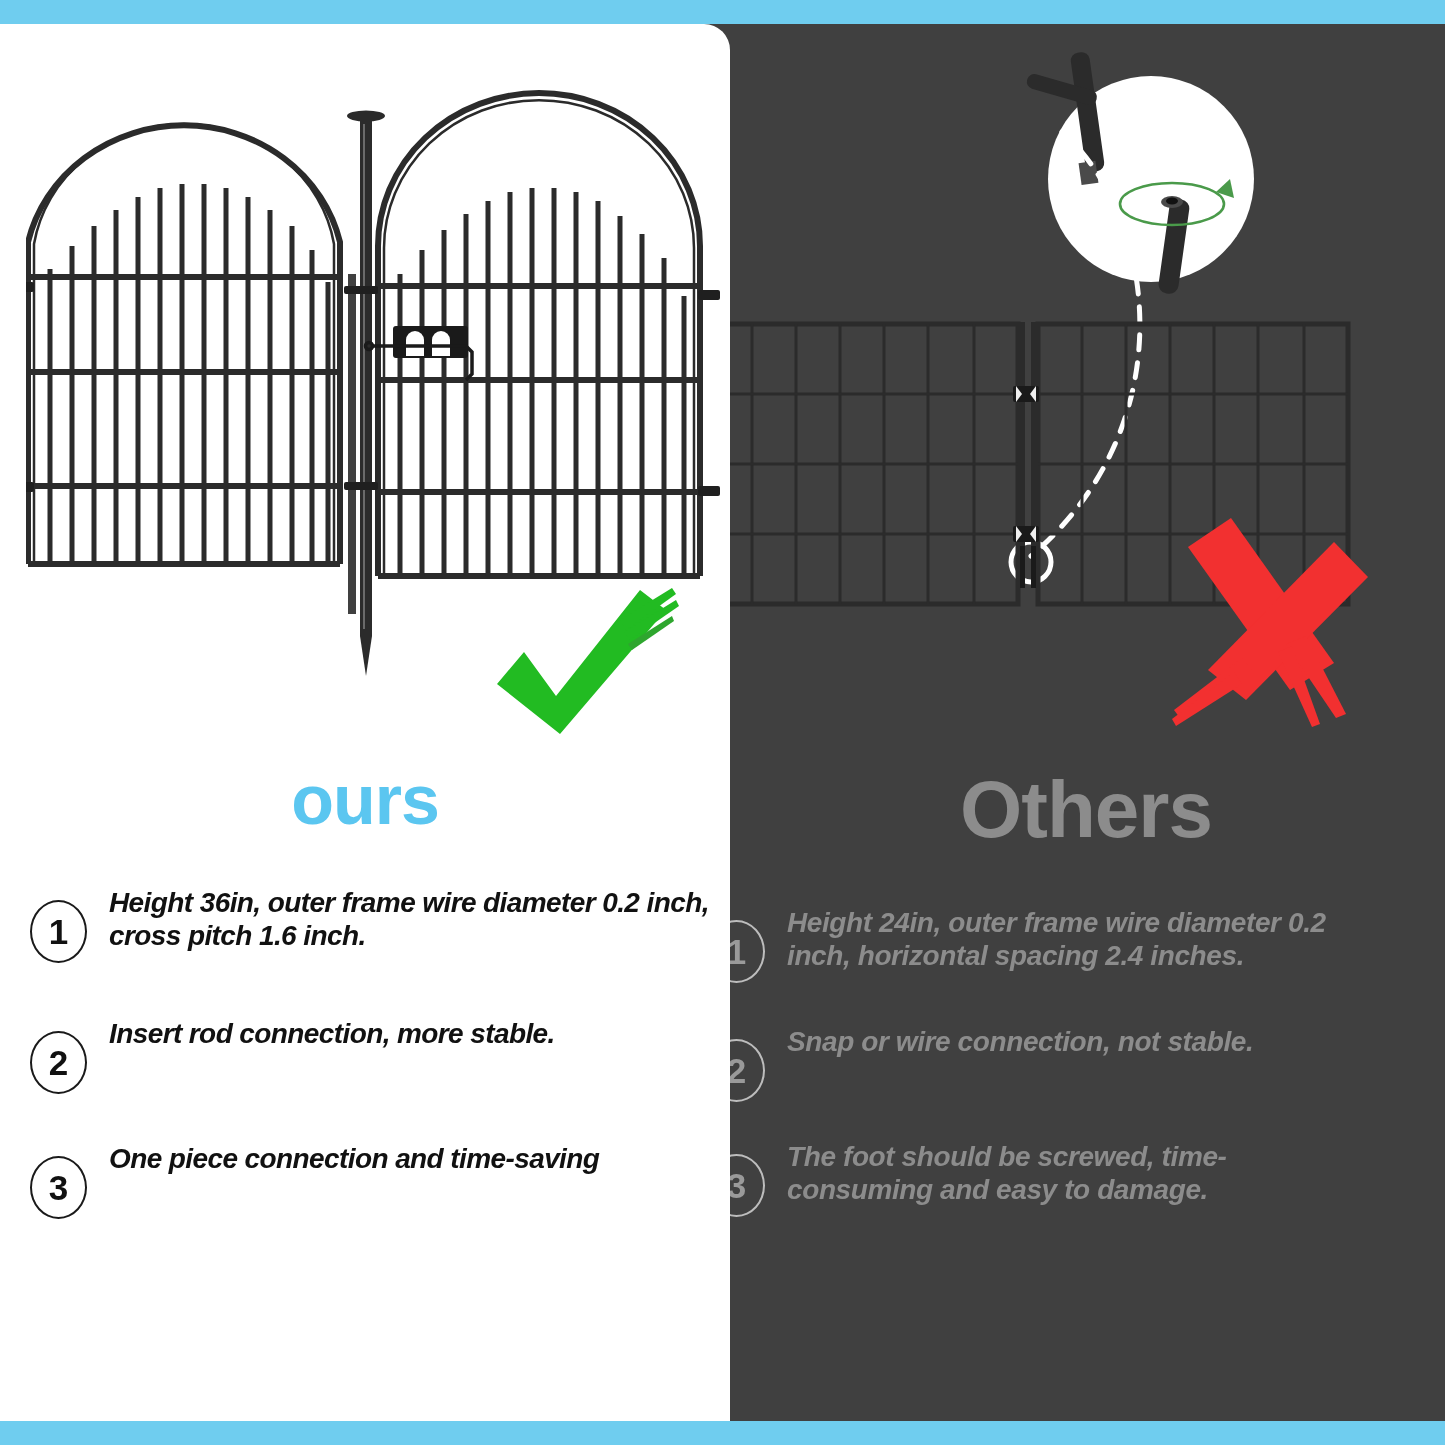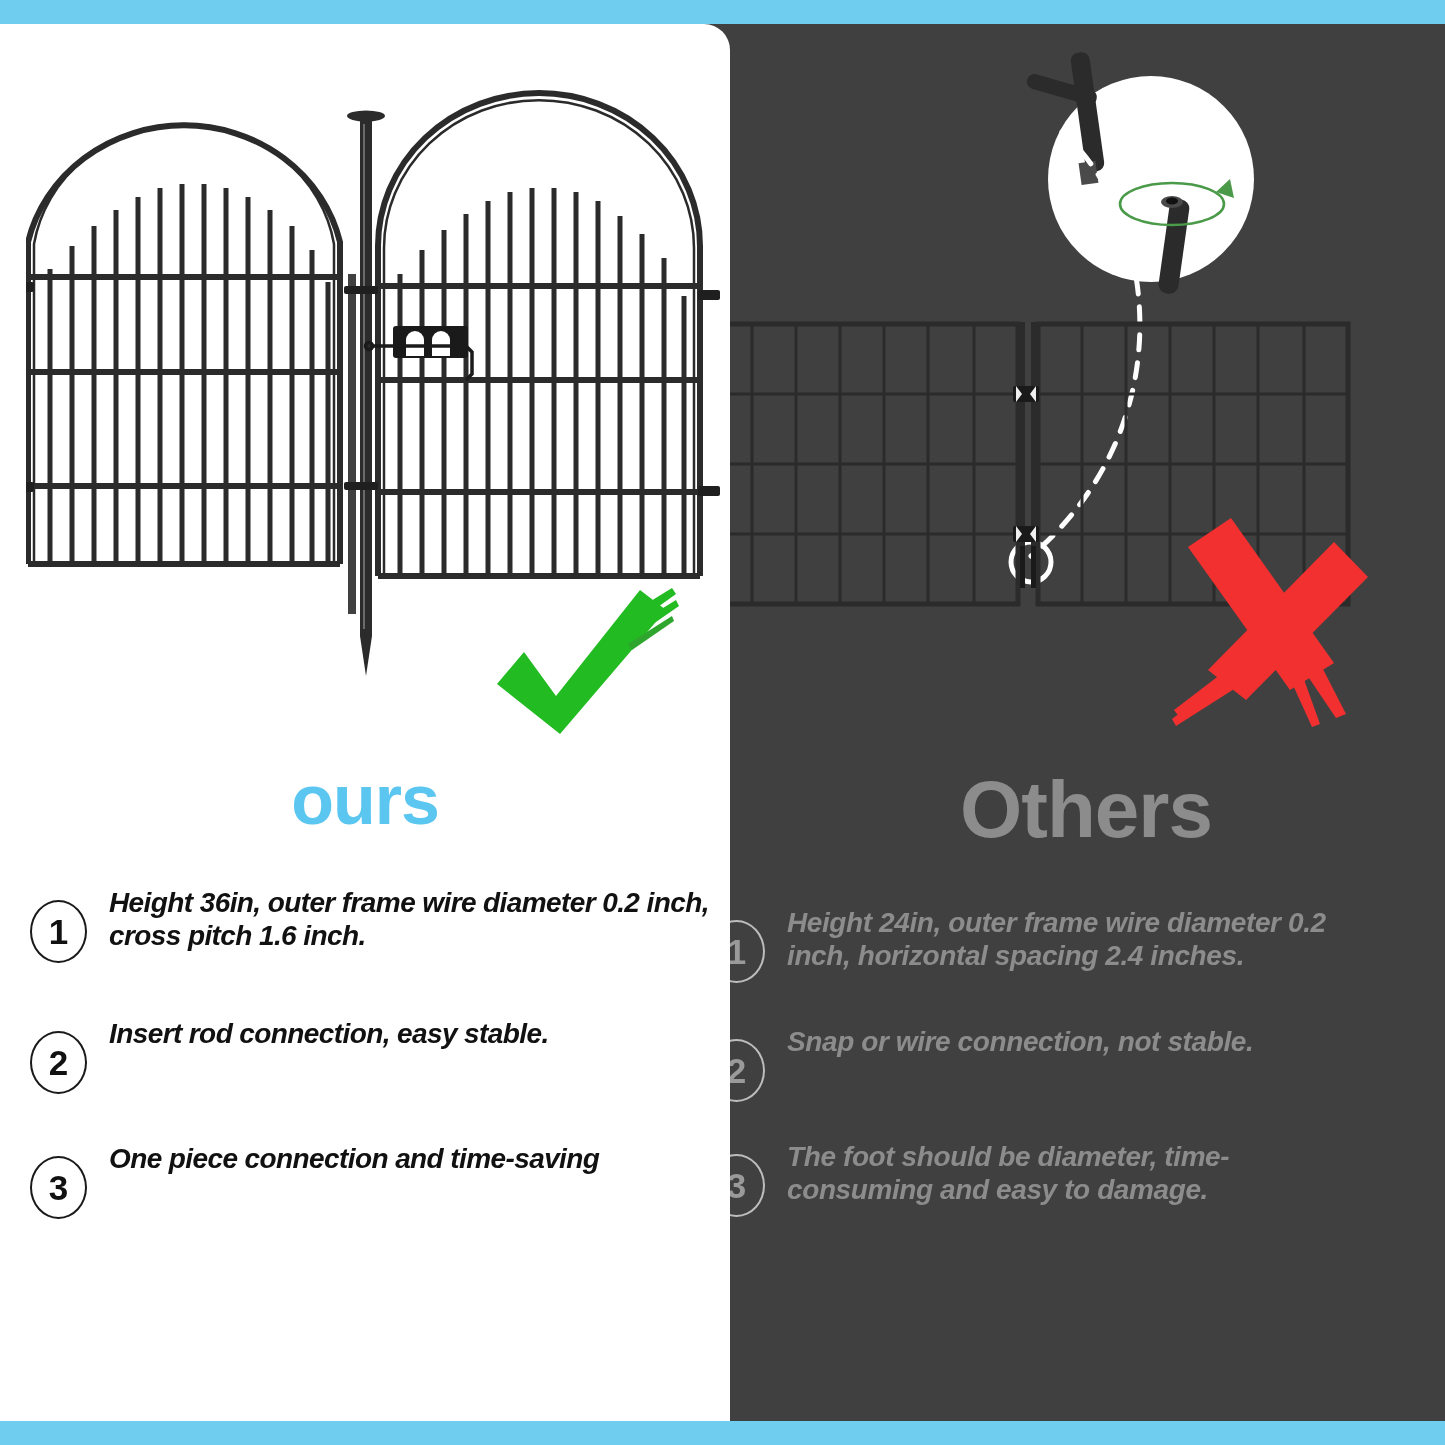--- a/index.html
+++ b/index.html
@@ -272,21 +272,21 @@
 
     <div class="feature-list" id="list-ours">
 
       <div class="feature-row">
         <div class="num-circle">1</div>
         <div class="feature-text">Height 36in, outer frame wire diameter 0.2 inch, cross pitch 1.6 inch.</div>
       </div>
 
       <div class="feature-row">
         <div class="num-circle">2</div>
-        <div class="feature-text">Insert rod connection, easy stable.</div>
+        <div class="feature-text">Insert rod connection, more stable.</div>
       </div>
 
       <div class="feature-row">
         <div class="num-circle">3</div>
         <div class="feature-text">One piece connection and time-saving</div>
       </div>
 
     </div>
   </div>
 
@@ -392,19 +392,19 @@
         <div class="feature-text">Height 24in, outer frame wire diameter 0.2 inch, horizontal spacing 2.4 inches.</div>
       </div>
 
       <div class="feature-row">
         <div class="num-circle">2</div>
         <div class="feature-text">Snap or wire connection, not stable.</div>
       </div>
 
       <div class="feature-row">
         <div class="num-circle">3</div>
-        <div class="feature-text">The foot should be diameter, time-consuming and easy to damage.</div>
+        <div class="feature-text">The foot should be screwed, time-consuming and easy to damage.</div>
       </div>
 
     </div>
   </div>
 
 </div>
 
 </body></html>

